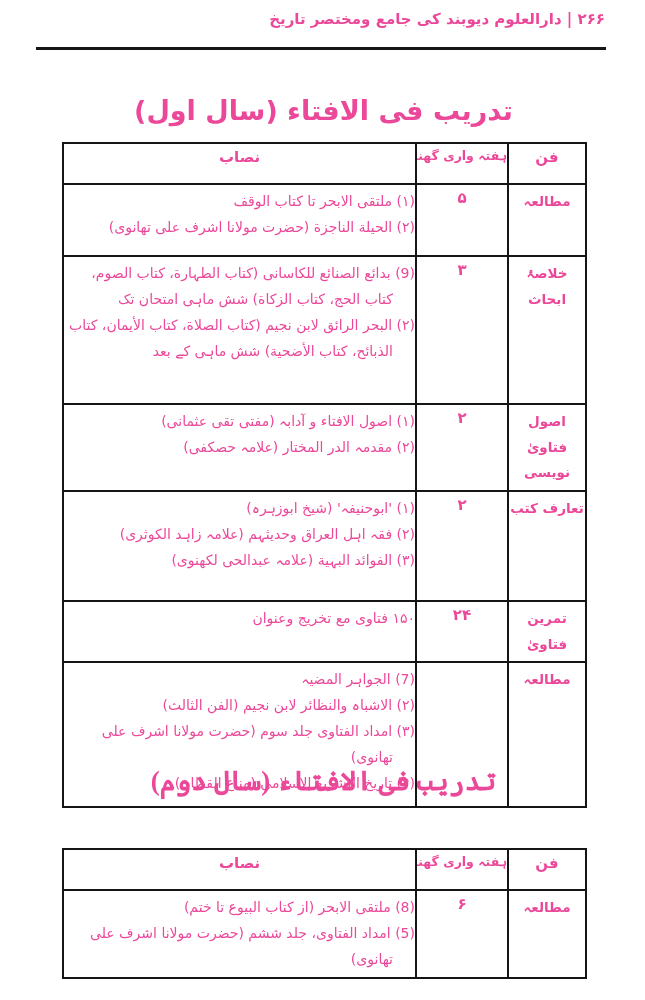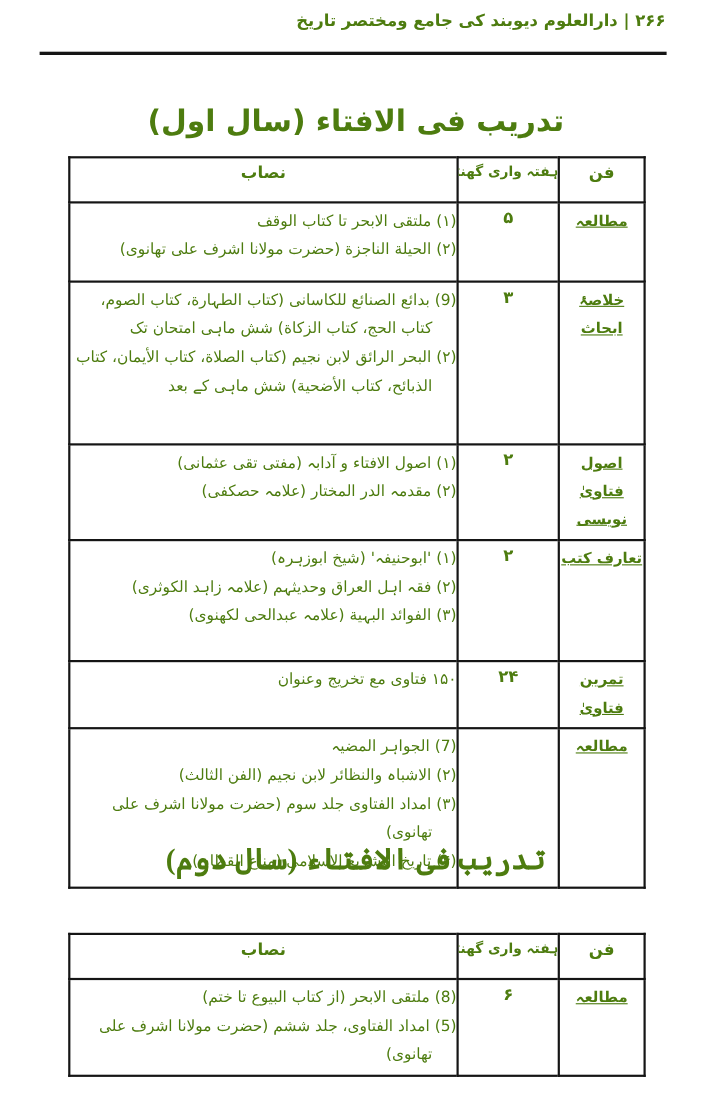--- a/index.html
+++ b/index.html
@@ -6,21 +6,21 @@
     margin: 0;
     padding: 0;
     background: #ffffff;
   }
   .page {
     position: relative;
     width: 645px;
     height: 1000px;
     background: #ffffff;
     font-family: "DejaVu Sans", sans-serif;
-    color: #4d7c0f;
+    color: #ec4899;
     direction: rtl;
     overflow: hidden;
   }
   .running-head {
     position: absolute;
     top: 10px;
     right: 40px;
     font-size: 15px;
     font-weight: 700;
     direction: rtl;
@@ -79,21 +79,20 @@
     white-space: nowrap;
   }
   th.hdr.hours-hdr { font-size: 12.5px; }
 
   td.fan {
     font-size: 13.5px;
     font-weight: 700;
     text-align: center;
     padding-top: 9px;
     line-height: 1.9;
-    text-decoration: underline;
   }
   td.hours {
     font-size: 15px;
     font-weight: 700;
     text-align: center;
     padding-top: 9px;
   }
   td.nisab {
     font-size: 14px;
     line-height: 1.85;

